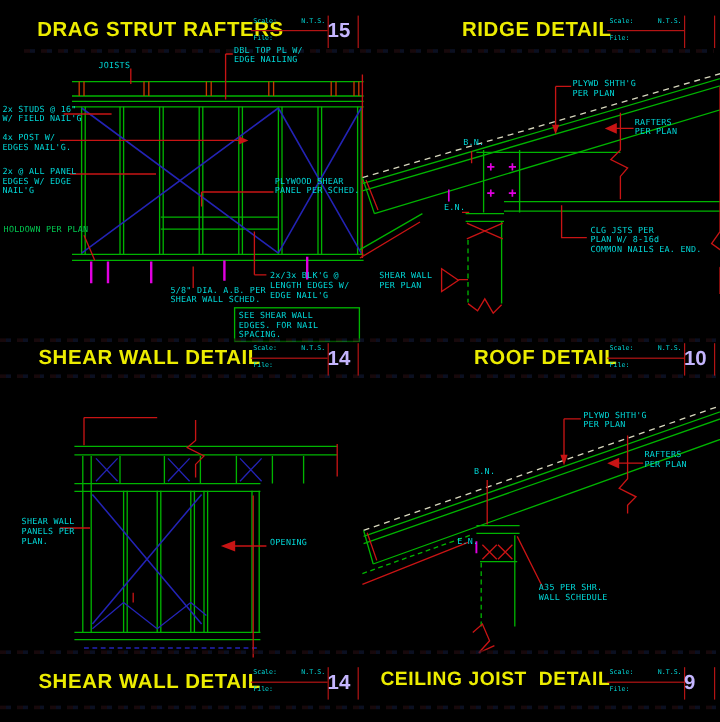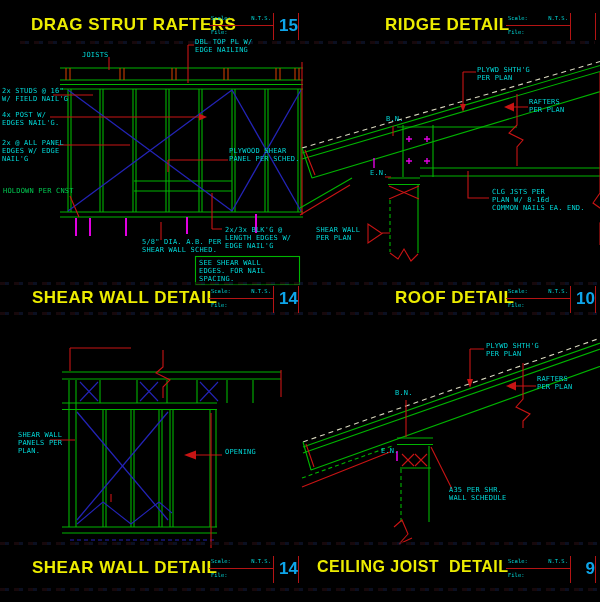--- a/index.html
+++ b/index.html
@@ -13,22 +13,22 @@
   .dtitle{position:absolute;font-family:"Liberation Sans",sans-serif;font-weight:bold;
           font-size:17px;color:#ecec00;letter-spacing:.5px;white-space:pre;}
   .dtitle-sm{font-size:16px;}
   .tb{position:absolute;width:90px;height:27px;}
   .tb span{position:absolute;font:5.5px "DejaVu Sans Mono",monospace;color:#00d7d7;}
   .tb .tb-scale{left:2px;top:2px;}
   .tb .tb-nts{left:38px;top:2px;width:24px;text-align:right;}
   .tb .tb-file{left:2px;top:16px;}
   .tb .tb-line{position:absolute;left:0;top:12px;width:64px;border-top:1px solid #b41414;}
   .tb .tb-v{position:absolute;top:0;height:27px;border-left:1px solid #b41414;}
-  .tb .tb-num{position:absolute;left:64px;top:3px;width:25px;text-align:right;
-      font:bold 17px "Liberation Sans",sans-serif;color:#0ea5e9;letter-spacing:0;}
+  .tb .tb-num{position:absolute;left:64px;top:3px;width:25px;text-align:left;
+      font:bold 17px "Liberation Sans",sans-serif;color:#c4b5fd;letter-spacing:0;}
   .sep{position:absolute;height:3px;opacity:.55;
       background:repeating-linear-gradient(90deg,#2a0f14 0 5px,#131c3c 5px 9px,#000 9px 14px);}
 </style>
 </head>
 <body>
 
 <div id="sheet">
 
   <svg width="600" height="602" viewBox="0 0 600 602">
 
@@ -155,21 +155,21 @@
   <div class="lbl" style="left:82px;top:51px">JOISTS</div>
   <div class="lbl" style="left:195px;top:38px">DBL TOP PL W/
 EDGE NAILING</div>
   <div class="lbl" style="left:2px;top:87px">2x STUDS @ 16"
 W/ FIELD NAIL'G</div>
   <div class="lbl" style="left:2px;top:111px">4x POST W/
 EDGES NAIL'G.</div>
   <div class="lbl" style="left:2px;top:139px">2x @ ALL PANEL
 EDGES W/ EDGE
 NAIL'G</div>
-  <div class="lbl lbl-green" style="left:3px;top:187px">HOLDOWN PER CNST</div>
+  <div class="lbl lbl-green" style="left:3px;top:187px">HOLDOWN PER PLAN</div>
   <div class="lbl" style="left:229px;top:147px">PLYWOOD SHEAR
 PANEL PER SCHED.</div>
   <div class="lbl" style="left:142px;top:238px">5/8" DIA. A.B. PER
 SHEAR WALL SCHED.</div>
   <div class="lbl" style="left:225px;top:226px">2x/3x BLK'G @
 LENGTH EDGES W/
 EDGE NAIL'G</div>
   <div class="lbl" style="left:199px;top:259px">SEE SHEAR WALL
 EDGES. FOR NAIL
 SPACING.</div>

